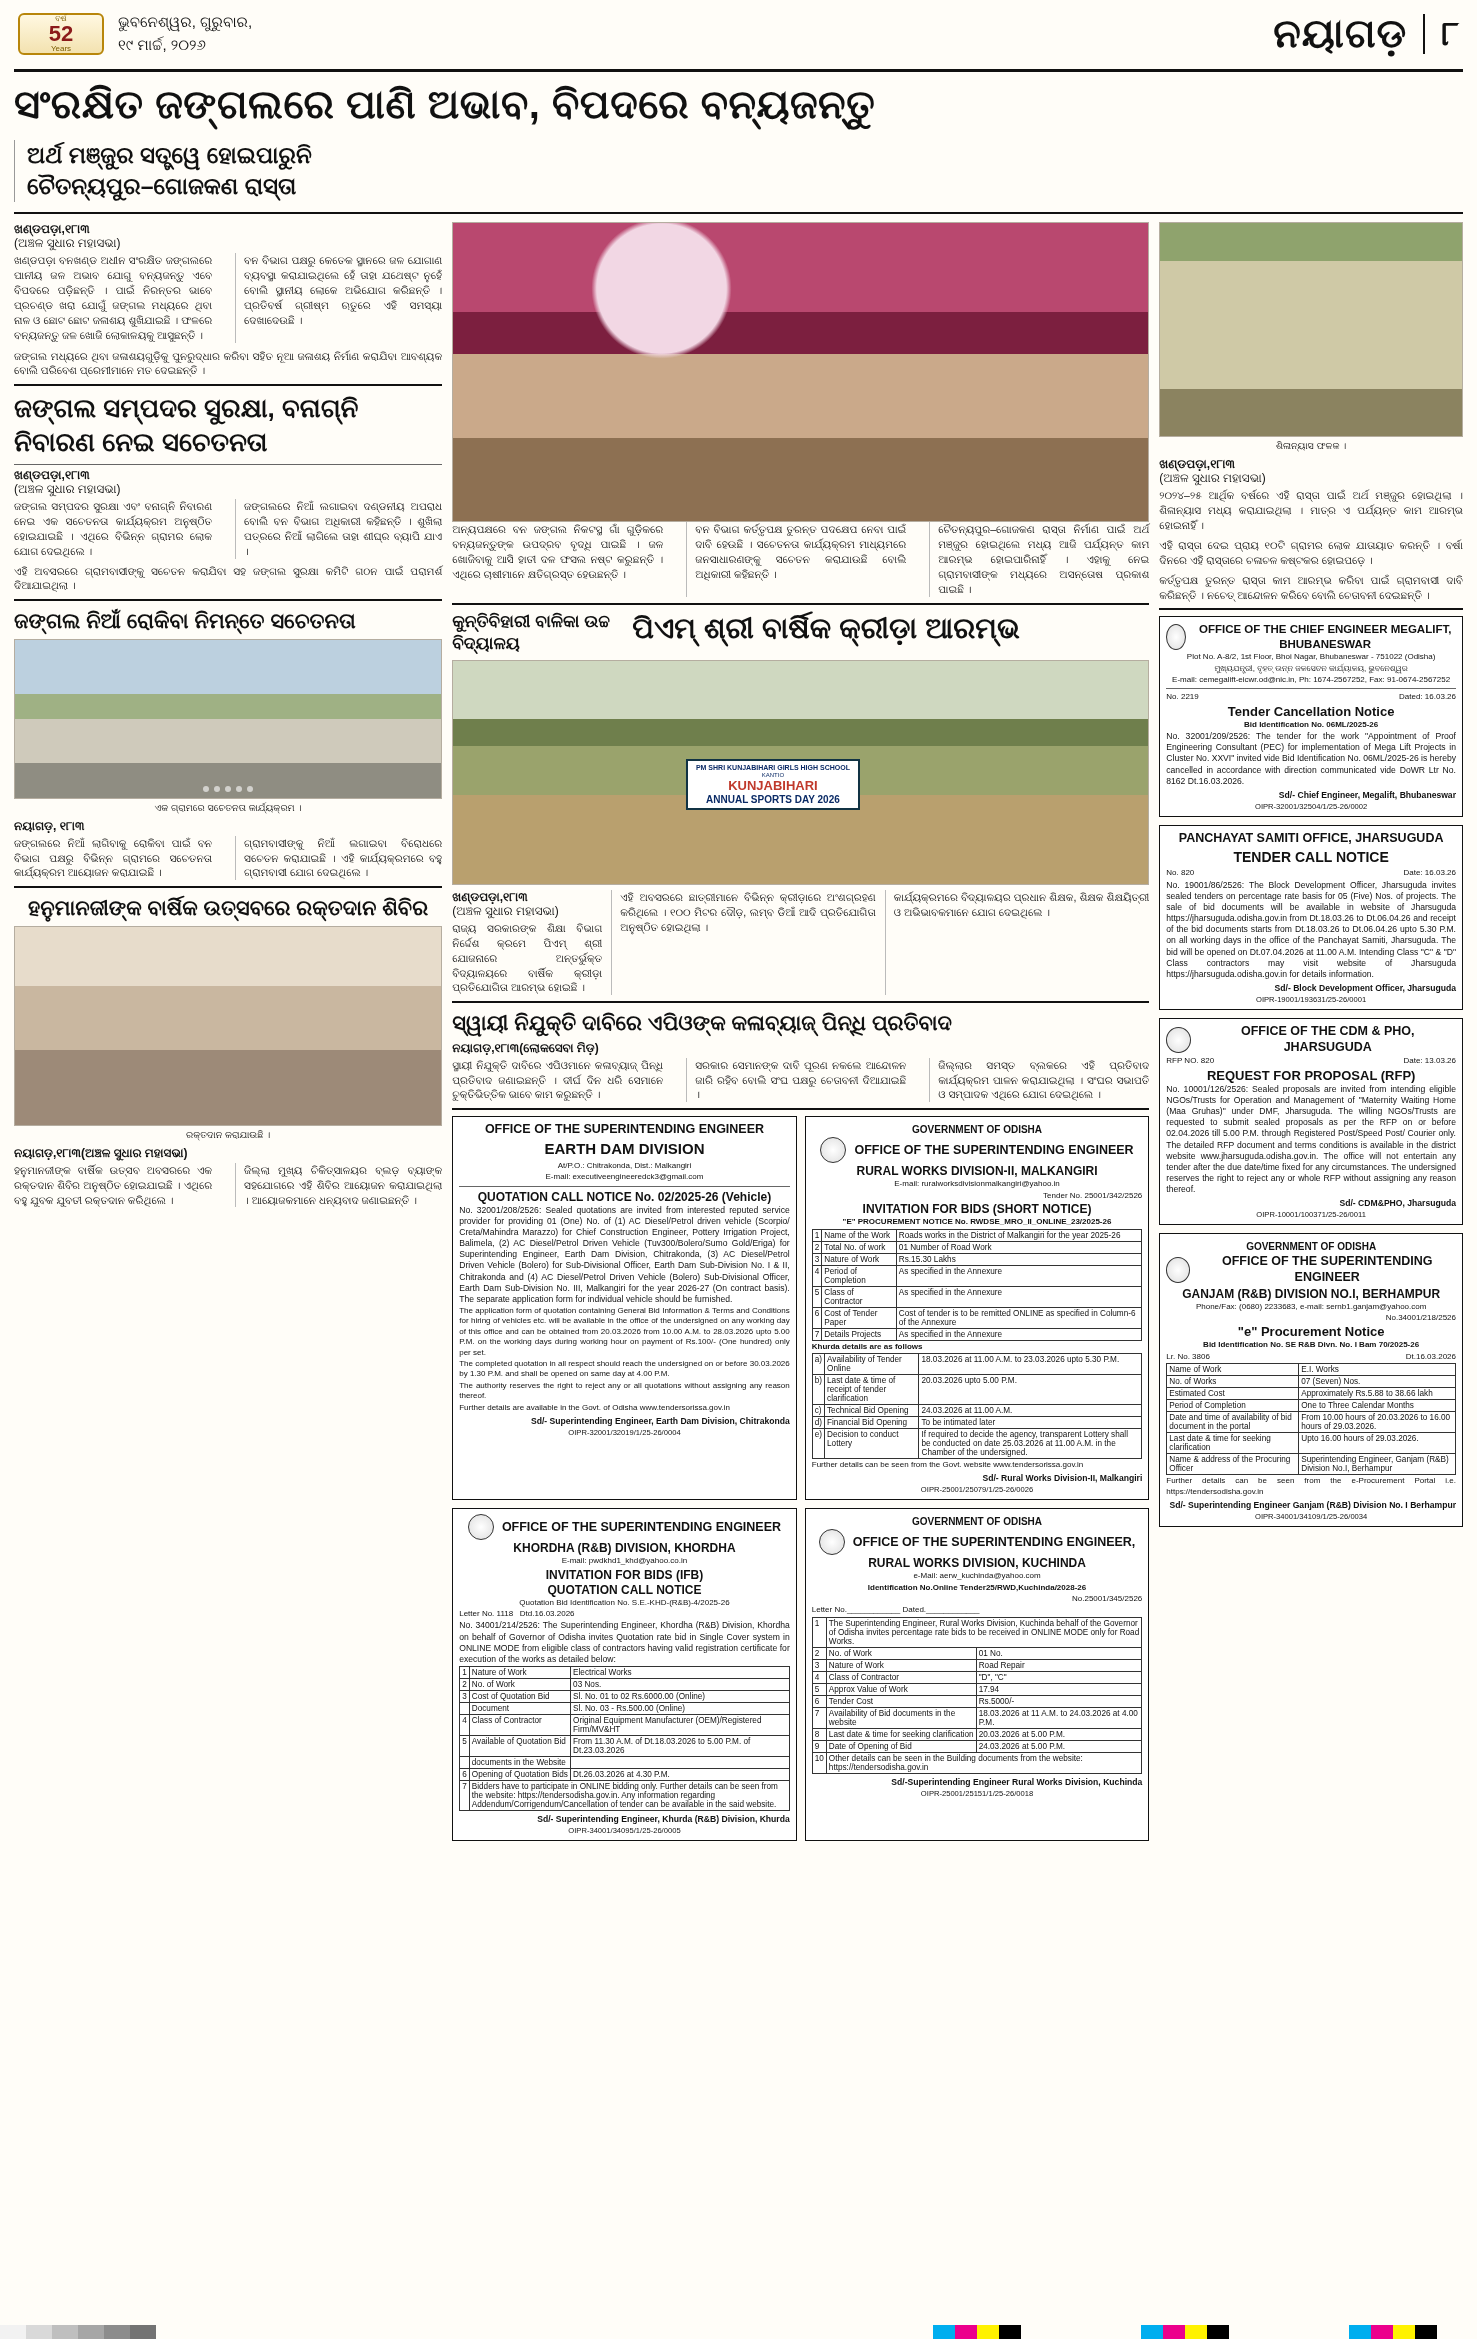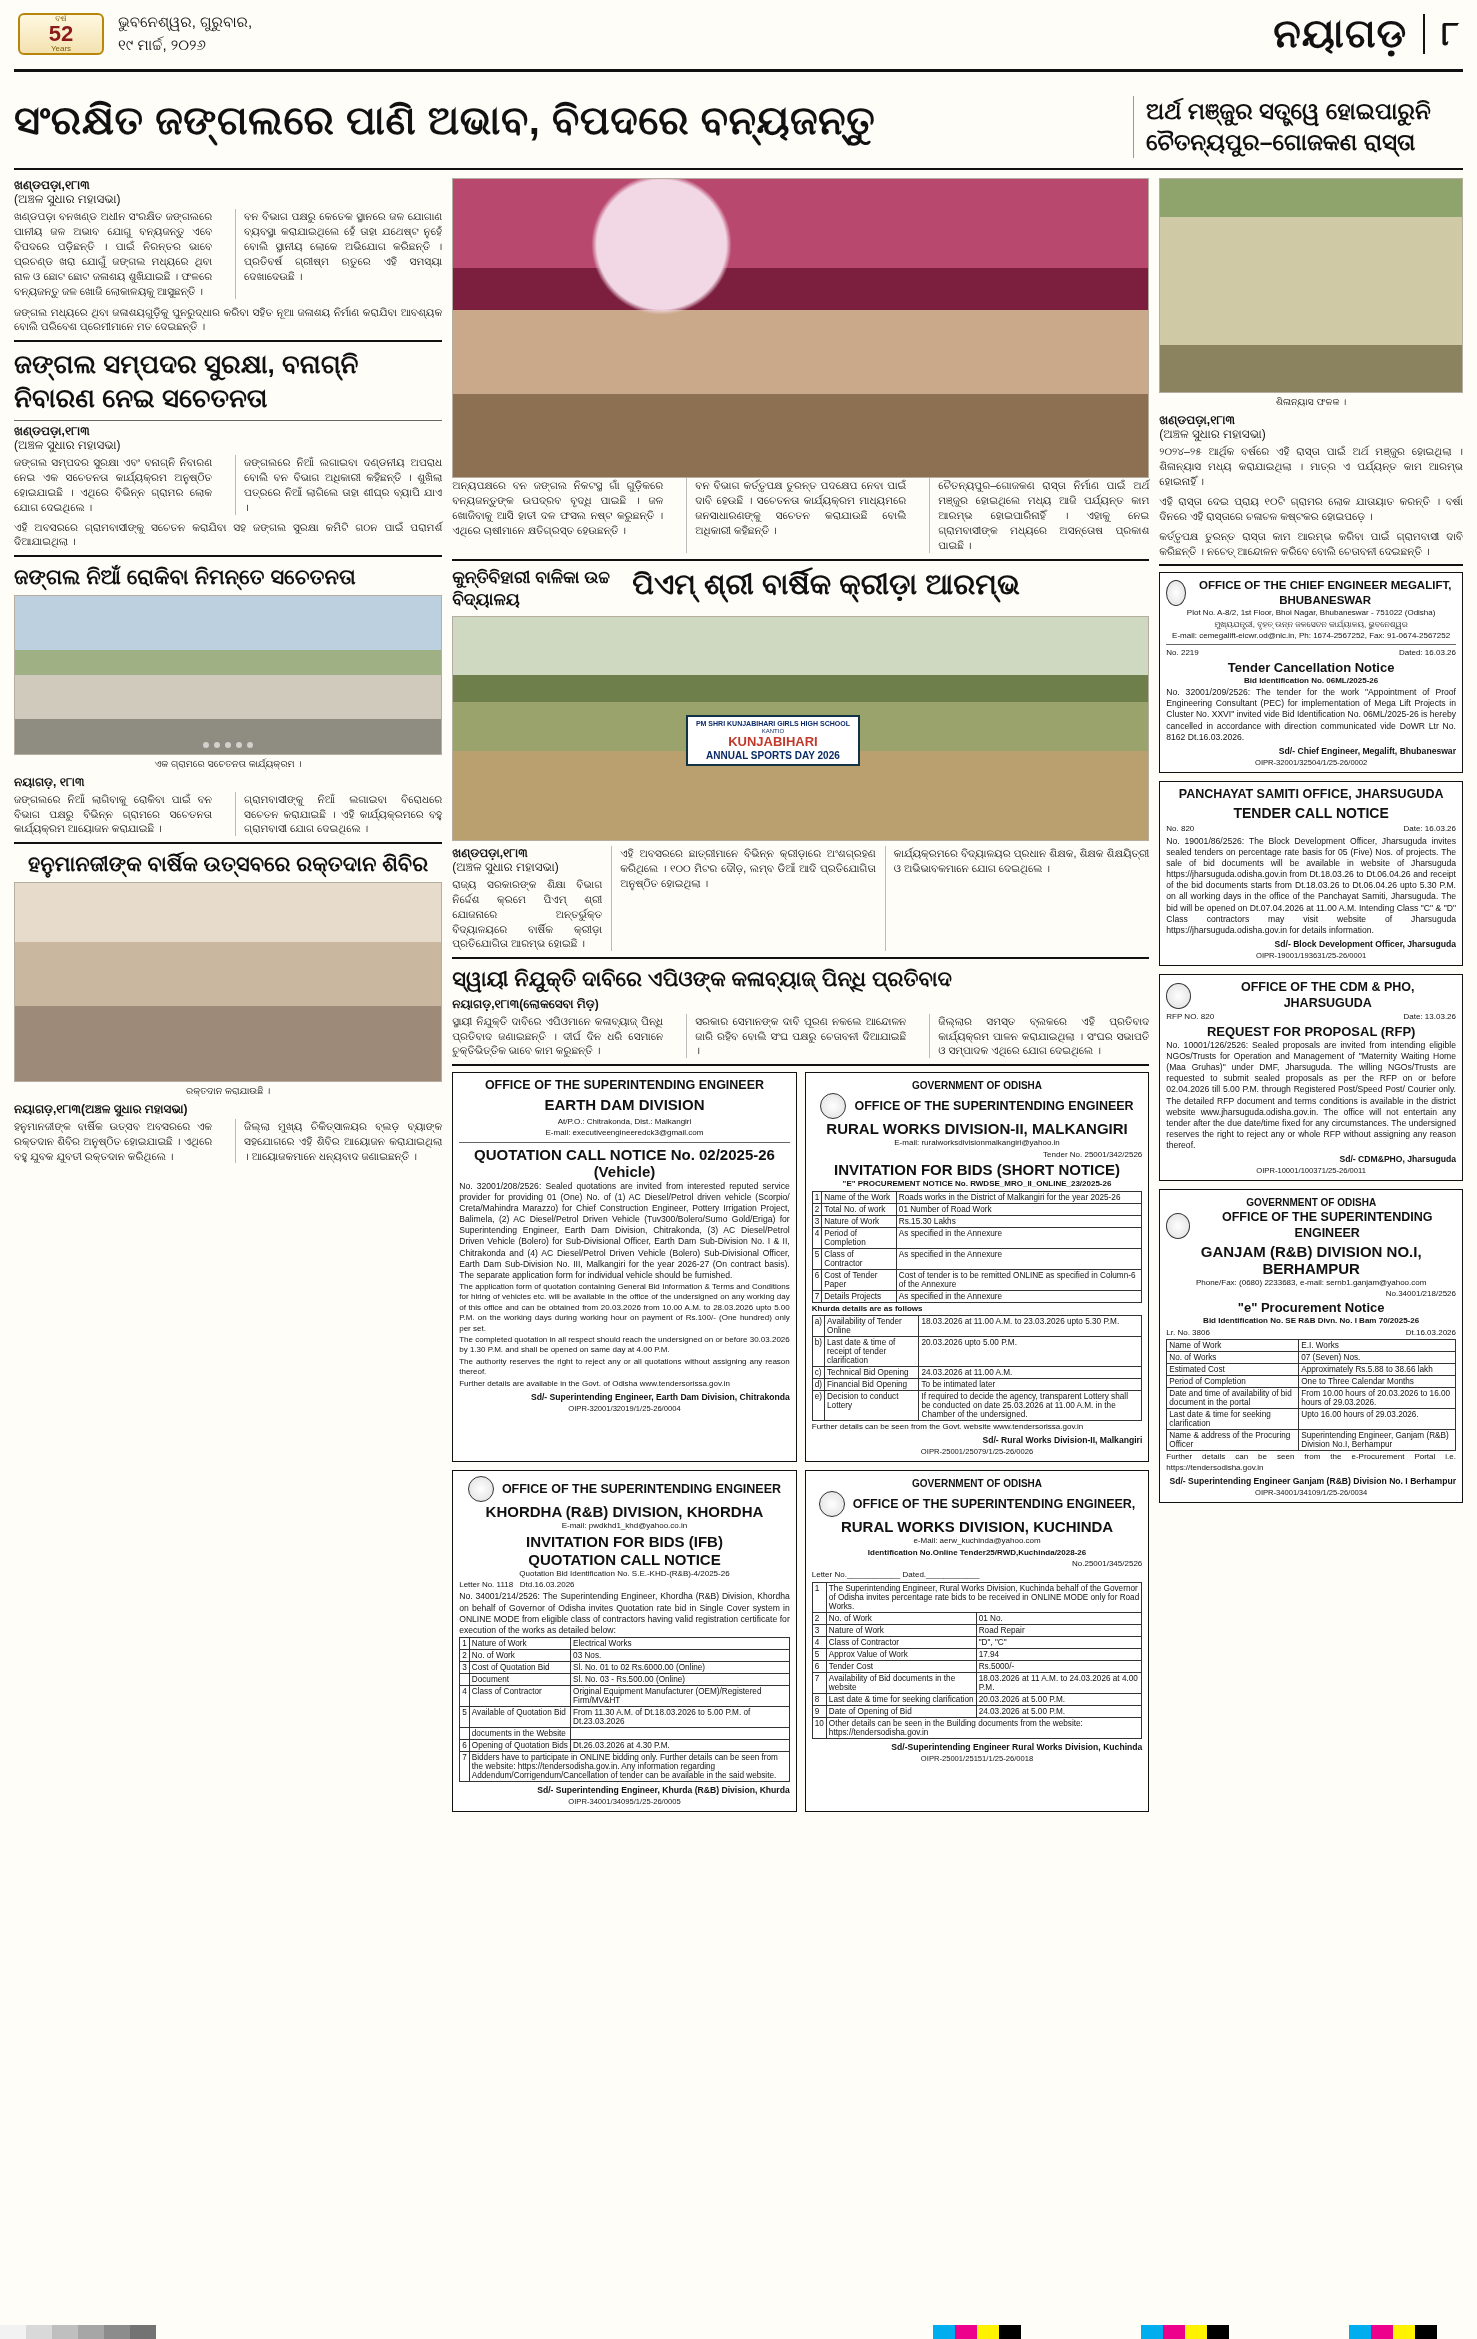--- a/index.html
+++ b/index.html
@@ -28,21 +28,21 @@
   }
   .anniv-badge .top { font-size:8px; color:#7a5c00; }
   .anniv-badge .num { font-size:22px; font-weight:bold; color:#8b1a1a; }
   .anniv-badge .yr { font-size:8px; color:#7a5c00; }
   .mast-date { font-size:15px; line-height:1.5; }
   .mast-right { display:flex; align-items:center; gap:16px; }
   .mast-title { font-size:40px; font-weight:bold; letter-spacing:1px; }
   .mast-page { font-size:34px; font-weight:bold; border-left:2px solid #111; padding-left:16px; }
 
   
-  .headline-row { display:flex; gap:12px; border-bottom:2px solid #111; padding:24px 0 10px; }
+  .headline-row { display:flex; gap:12px; border-bottom:2px solid #111; padding:8px 0 10px;flex-direction:column; }
   .headline-main { flex:1 1 auto; }
   .headline-main h1 { font-size:40px; margin:2px 0 0; font-weight:bold; letter-spacing:0.5px; }
   .headline-side { width:330px; border-left:1px solid #999; padding-left:12px; }
   .headline-side h2 { font-size:23px; margin:0; line-height:1.35; font-weight:bold; }
 
   
   .col-text { font-size:10.5px; line-height:1.42; text-align:justify; }
   .byline { font-size:12px; font-weight:bold; margin-bottom:3px; }
   .byline .sub { display:block; font-weight:normal; }
 
@@ -62,21 +62,21 @@
      linear-gradient(#bcd0df 0 34%, #9fb184 34% 50%, #cfcabb 50% 78%, #8f8d82 78% 100%); }
   .ph-blood { background:
      linear-gradient(#e7dccb 0 30%, #c9b7a0 30% 62%, #9d8a78 62% 100%); }
 
   .dots-row { position:absolute; bottom:6px; left:0; right:0; display:flex; justify-content:center; gap:5px; }
   .dot { width:6px; height:6px; border-radius:50%; background:rgba(255,255,255,.6); }
 
   
   .notice { border:1.5px solid #111; padding:5px 6px; margin-bottom:8px; background:#fff; }
   .notice h3 { margin:0 0 2px; font-size:12.5px; text-align:center; font-weight:bold; line-height:1.25; }
-  .notice h4 { margin:1px 0; font-size:15px; text-align:center; font-weight:bold; }
+  .notice h4 { margin:1px 0; font-size:12px; text-align:center; font-weight:bold; }
   .notice .ctr { text-align:center; }
   .notice p { margin:1px 0; font-size:8.6px; line-height:1.3; text-align:justify; }
   .notice .small { font-size:8px; }
   .notice .sign { text-align:right; font-weight:bold; font-size:8.6px; margin-top:3px; }
   .notice .oipr { text-align:center; font-size:7.6px; margin-top:2px; }
   .notice table { width:100%; border-collapse:collapse; font-size:8.2px; }
   .notice table td { border:0.8px solid #333; padding:1px 2px; vertical-align:top; }
   .emblem {
     width:26px; height:26px; border-radius:50%; border:1.2px solid #333;
     background:radial-gradient(#fff,#ddd); display:inline-block; vertical-align:middle;

